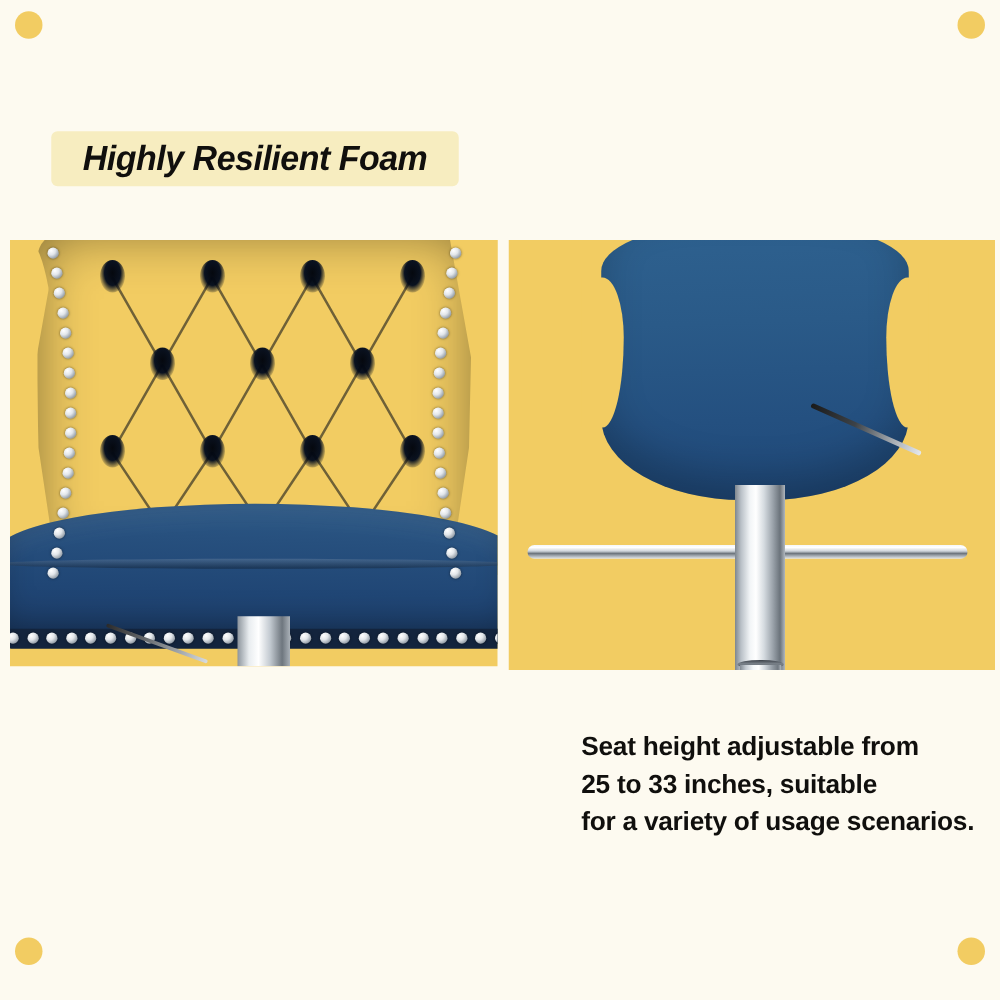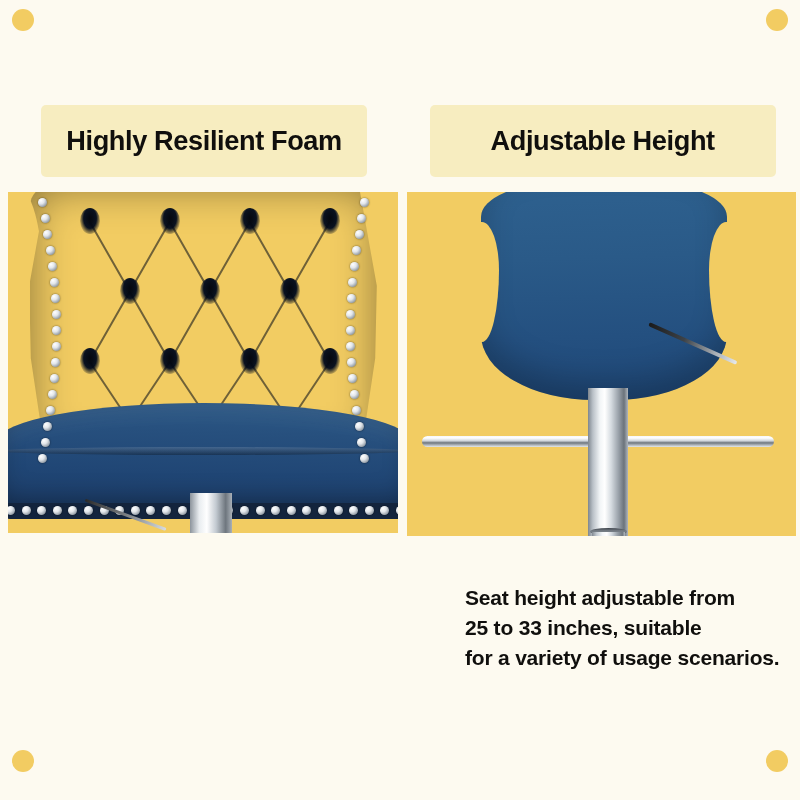--- a/index.html
+++ b/index.html
@@ -32,26 +32,27 @@
 
   
   .panel { position:absolute; top:0; width:394px; height:800px; }
   .panel.left  { left:4px;   }
   .panel.right { left:402px; }
 
   
   .banner {
     position:absolute;
     top:105px;
-    height:72px;
+    height:44px;
     background:#F7EDC0;
     border-radius:5px;
     display:flex;
     align-items:center;
     justify-content:center;
+    font-style:italic;
   }
   .panel.left  .banner { left:37px; width:326px; }
   .panel.right .banner { left:28px; width:346px; }
 
   .banner-title {
     font-family:"Liberation Sans Narrow","Liberation Sans", sans-serif;
     font-weight:bold;
     font-size:28px;
     letter-spacing:-0.4px;
     color:#100F0D;
@@ -347,23 +348,20 @@
         <div class="stud" style="left: 344.222px; top: 214px;"></div>
         <div class="stud" style="left: 346.642px; top: 230px;"></div>
         <div class="stud" style="left: 349.269px; top: 246px;"></div>
         <div class="stud" style="left: 352px; top: 262px;"></div>
       </div>
 
   </div>
 
   <div class="panel right">
 
-    <div class="banner">
-      <span class="banner-title">Adjustable Height</span>
-    </div>
 
     <div class="photo">
       <div class="seat-under"></div>
       <div class="r-lever"></div>
       <div class="column"></div>
       <div class="footrest"></div>
       <div class="footrest-mask"></div>
       <div class="column-ring"></div>
       <div class="column-lower"></div>
 

